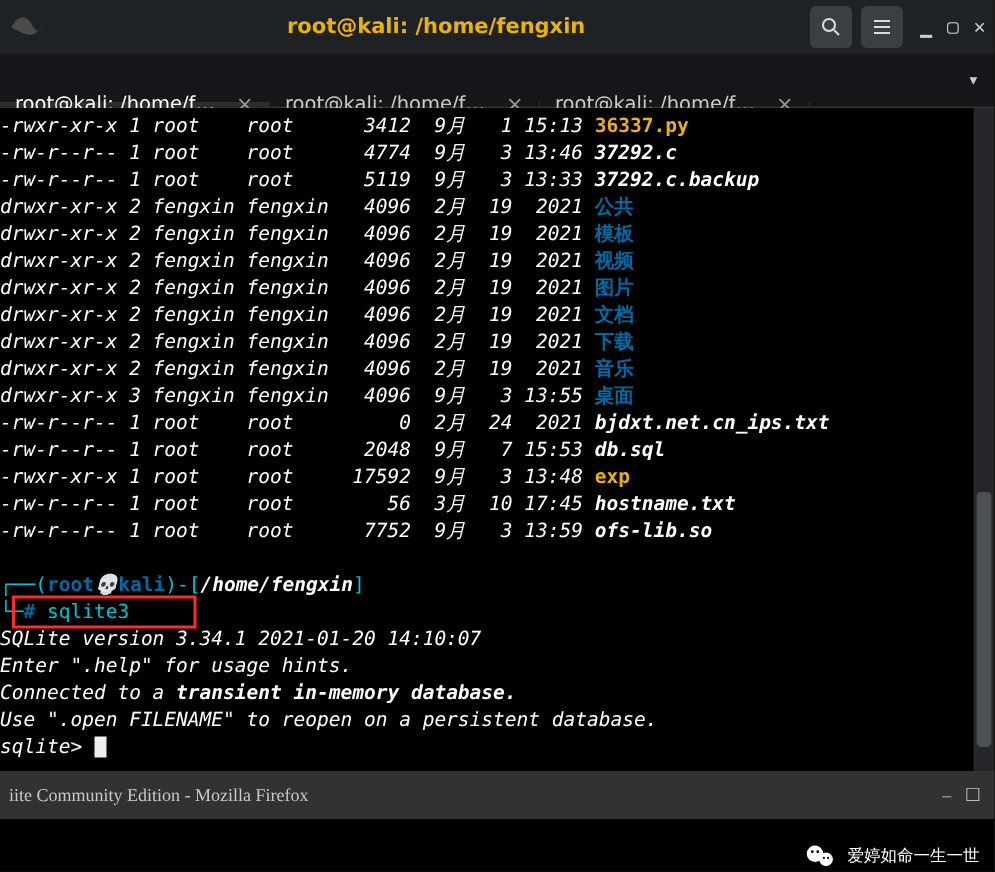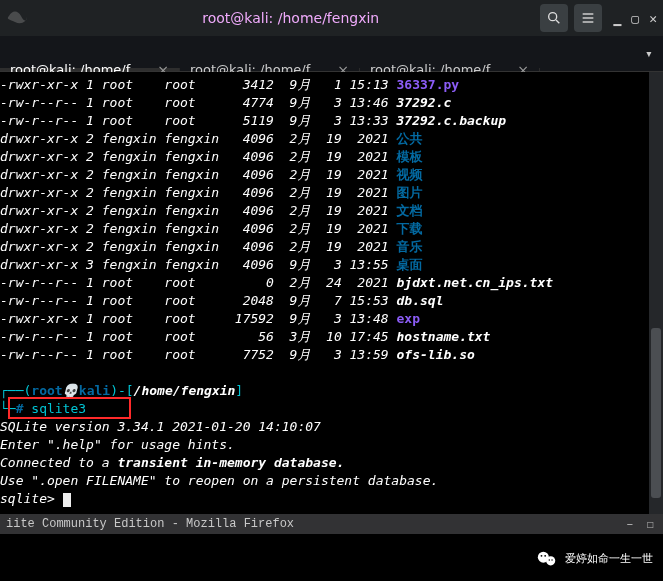--- a/index.html
+++ b/index.html
@@ -17,24 +17,24 @@
     height: 36px;
     background: #1f2224;
     display: flex;
     align-items: center;
     padding: 0 6px;
     gap: 6px;
   }
   .titlebar .title {
     flex: 1;
     text-align: center;
-    color: #f0abfc;
+    color: #eab308;
     font-family: "DejaVu Sans", sans-serif;
     font-size: 14px;
-    font-weight: normal;
+    font-weight: bold;
   }
   .titlebar .btn {
     width: 28px; height: 28px;
     background: #3a3f42;
     border-radius: 4px;
     display: flex;
     align-items: center;
     justify-content: center;
     color: #ddd;
   }
@@ -76,21 +76,21 @@
     padding: 4px 0 4px 0;
     line-height: 18px;
     white-space: pre;
     height: 442px;
     overflow: hidden;
     position: relative;
   }
   .terminal .line { height: 18px; }
   .w  { color: #ffffff; font-style: italic; }
   .cy { color: #00c4d4; } 
-  .gr { color: #8b5cf6; } 
+  .gr { color: #eab308; } 
   .bl { color: #0369a1; } 
   .rd { color: #0369a1; }
   .bold { font-weight: bold; }
   
   .highlight-box {
     position: absolute;
     border: 2px solid #ff2a2a;
     pointer-events: none;
   }
   
@@ -102,24 +102,24 @@
   }
   .scrollbar .thumb {
     position: absolute;
     left: 2px; right: 2px;
     top: 58%; height: 170px;
     background: #4b4e52;
     border-radius: 3px;
   }
   
   .firefox-strip {
-    height: 20px;
+    height: 32px;
     background: #323234;
     color: #c9c9c9;
-    font-family: Liberation Mono, monospace;
+    font-family: Liberation Serif, serif;
     font-size: 12px;
     display: flex;
     align-items: center;
     padding: 0 6px;
   }
   .firefox-strip .spacer { flex: 1; }
   .firefox-strip .min { font-size: 12px; letter-spacing:3px; color:#bbb; }
   .watermark {
     height: 49px;
     background: #000;

